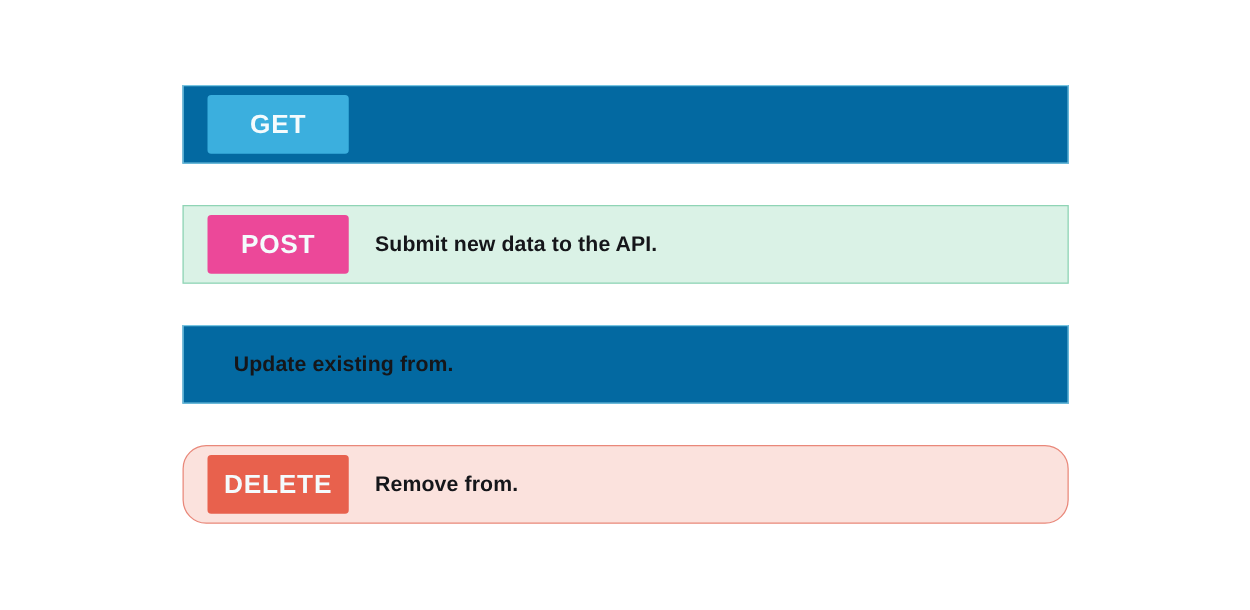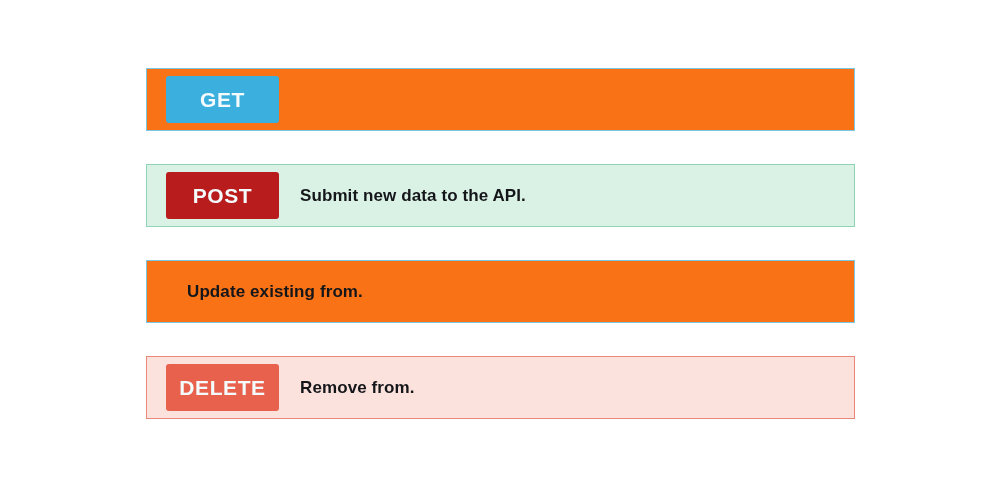--- a/index.html
+++ b/index.html
@@ -29,20 +29,21 @@
     height: 63px;
     margin-bottom: 33px;
     display: flex;
     align-items: center;
     border-style: solid;
     border-width: 1px;
     padding-left: 19px;
   }
   .method-row:last-child {
     margin-bottom: 0;
+    border-radius: 19px;
   }
 
   .method-badge {
     box-sizing: border-box;
     width: 113px;
     height: 47px;
     border-radius: 3px;
     display: flex;
     align-items: center;
     justify-content: center;
@@ -57,25 +58,25 @@
   .method-desc {
     margin-left: 21px;
     font-size: 17px;
     font-weight: bold;
     color: #15161a;
     letter-spacing: 0.1px;
     white-space: nowrap;
   }
 
   
-  .row-blue   { background: #f97316; border-color: #78c6e2; }
+  .row-blue   { background: #0369a1; border-color: #78c6e2; }
   .badge-blue { background: #3bafde; }
   
   .row-green   { background: #daf2e6; border-color: #8fd4b5; }
-  .badge-green { background: #b91c1c; }
+  .badge-green { background: #ec4899; }
   
   .row-red   { background: #fbe2dd; border-color: #e9887a; }
   .badge-red { background: #e8614d; }
 </style>
 </head>
 <body>
 
 <div class="methods-list">
 
   <div class="method-row row-blue">

